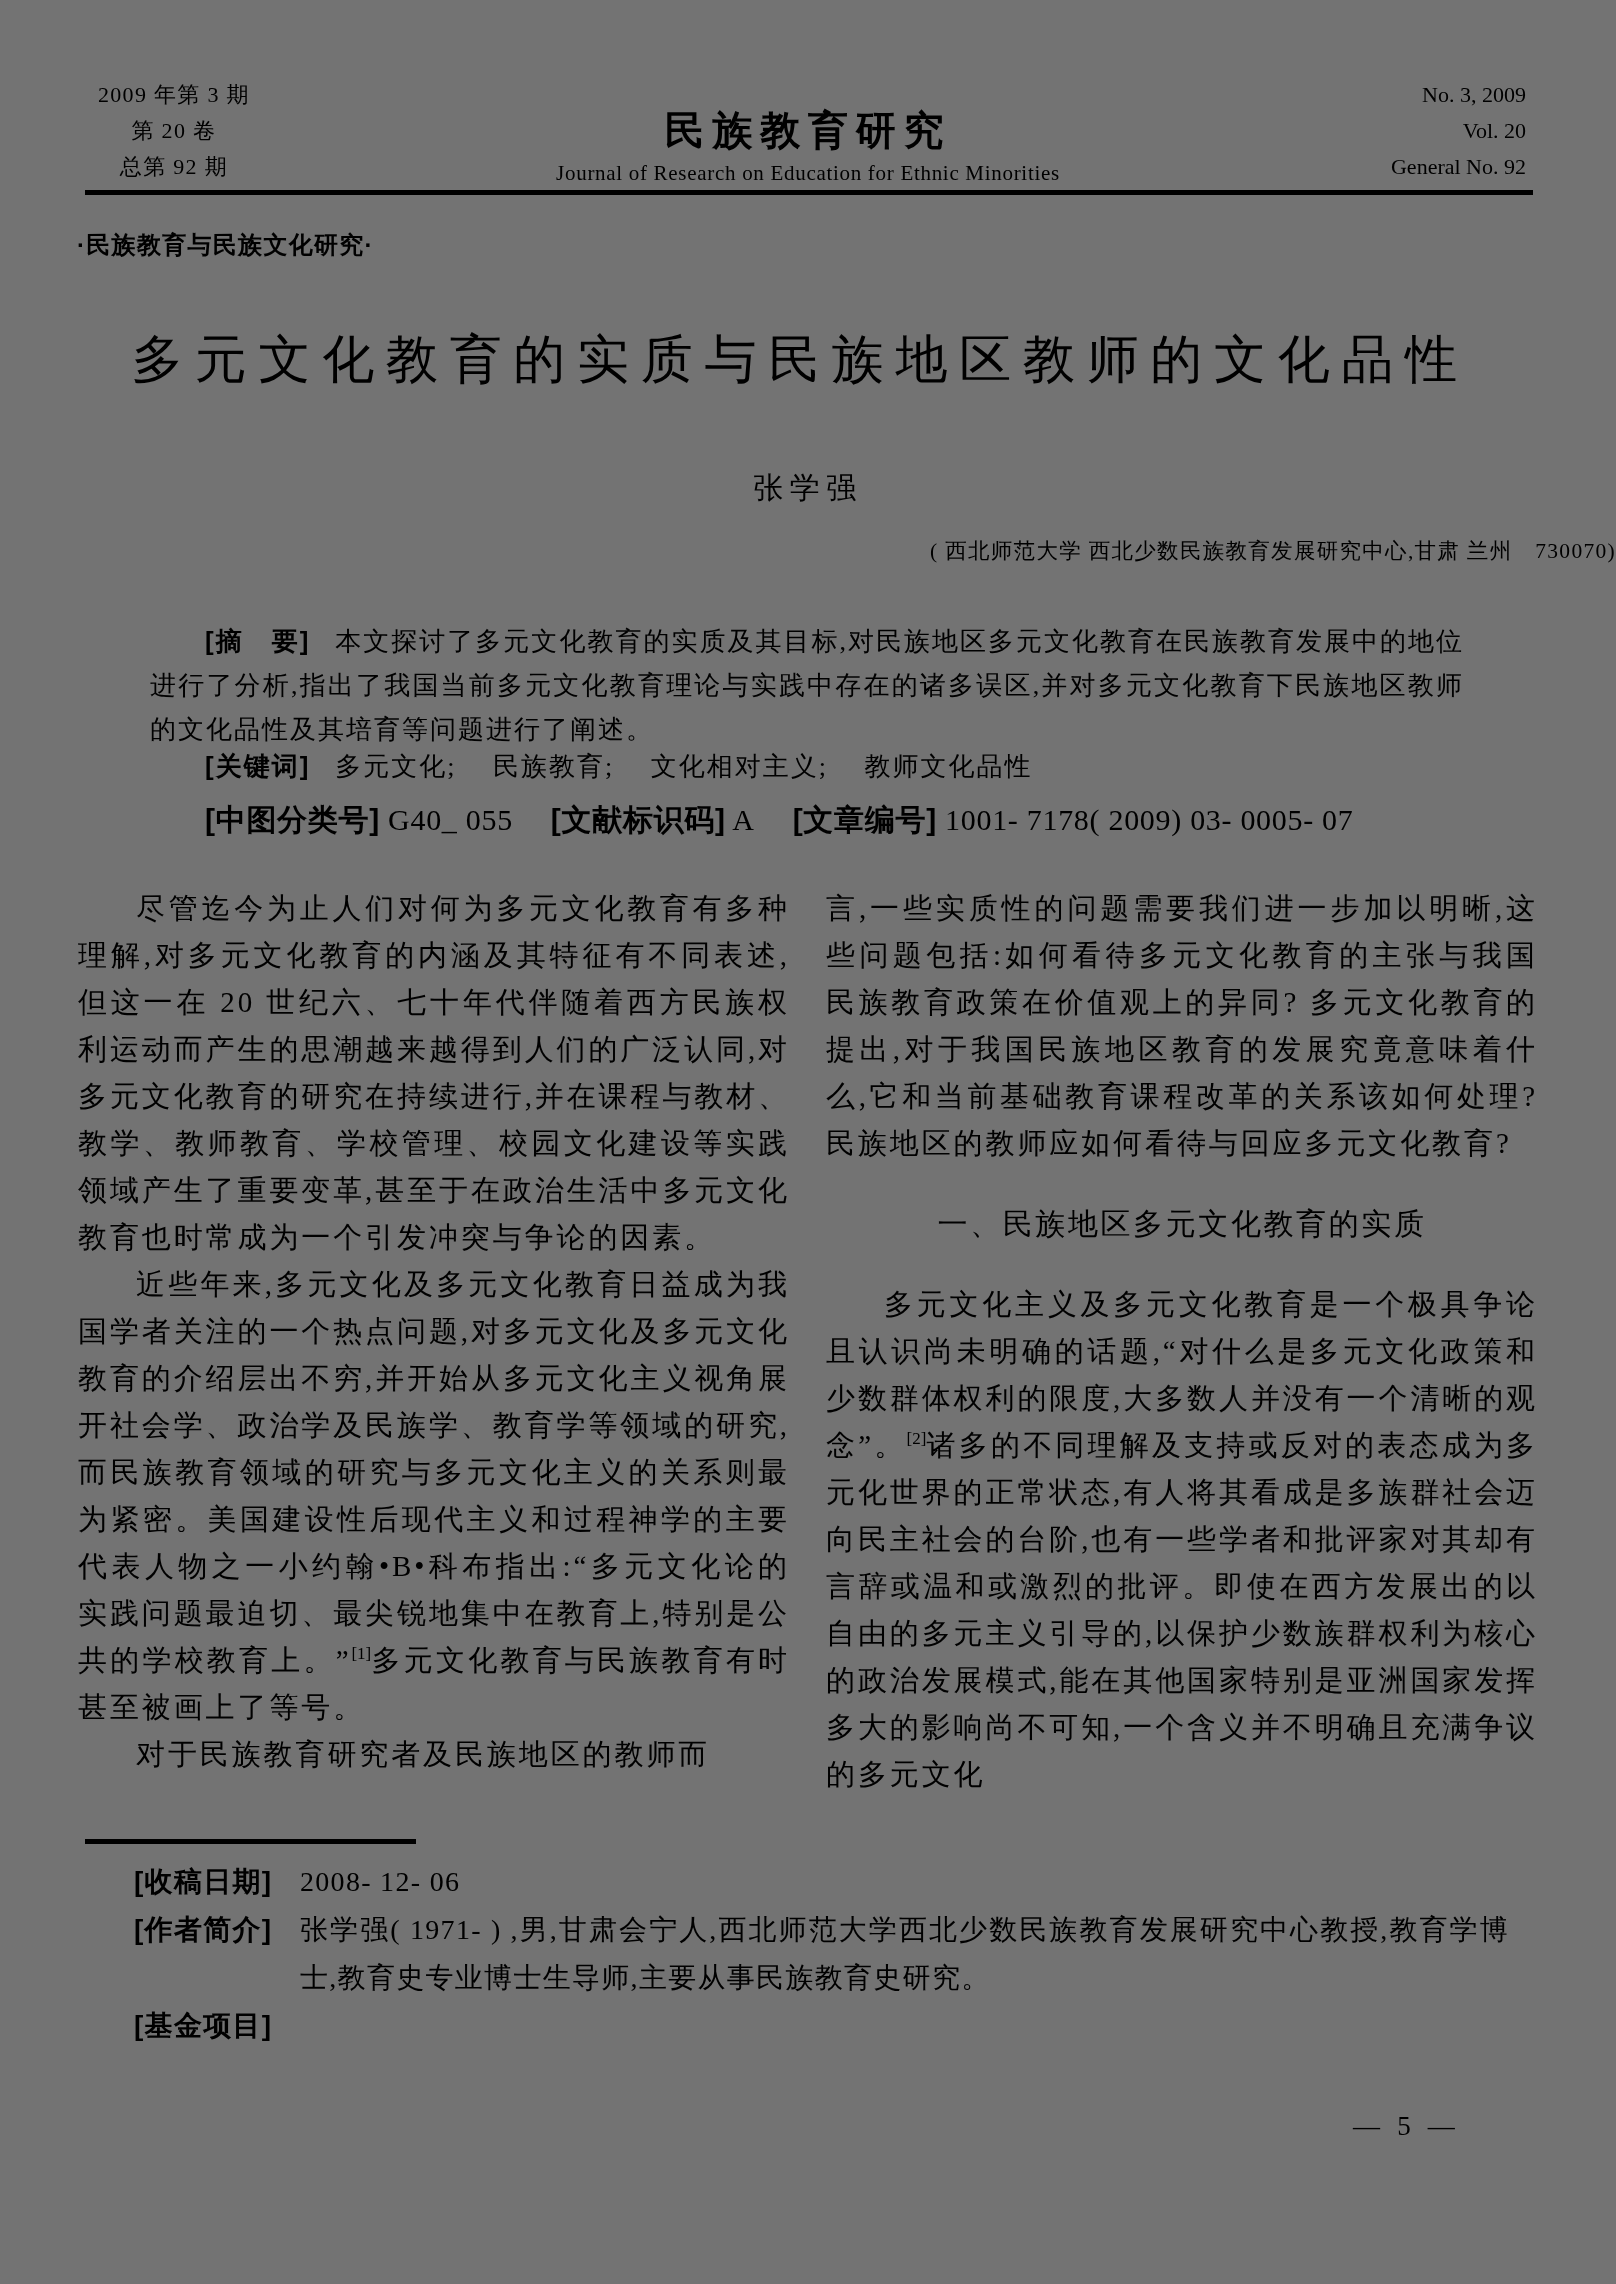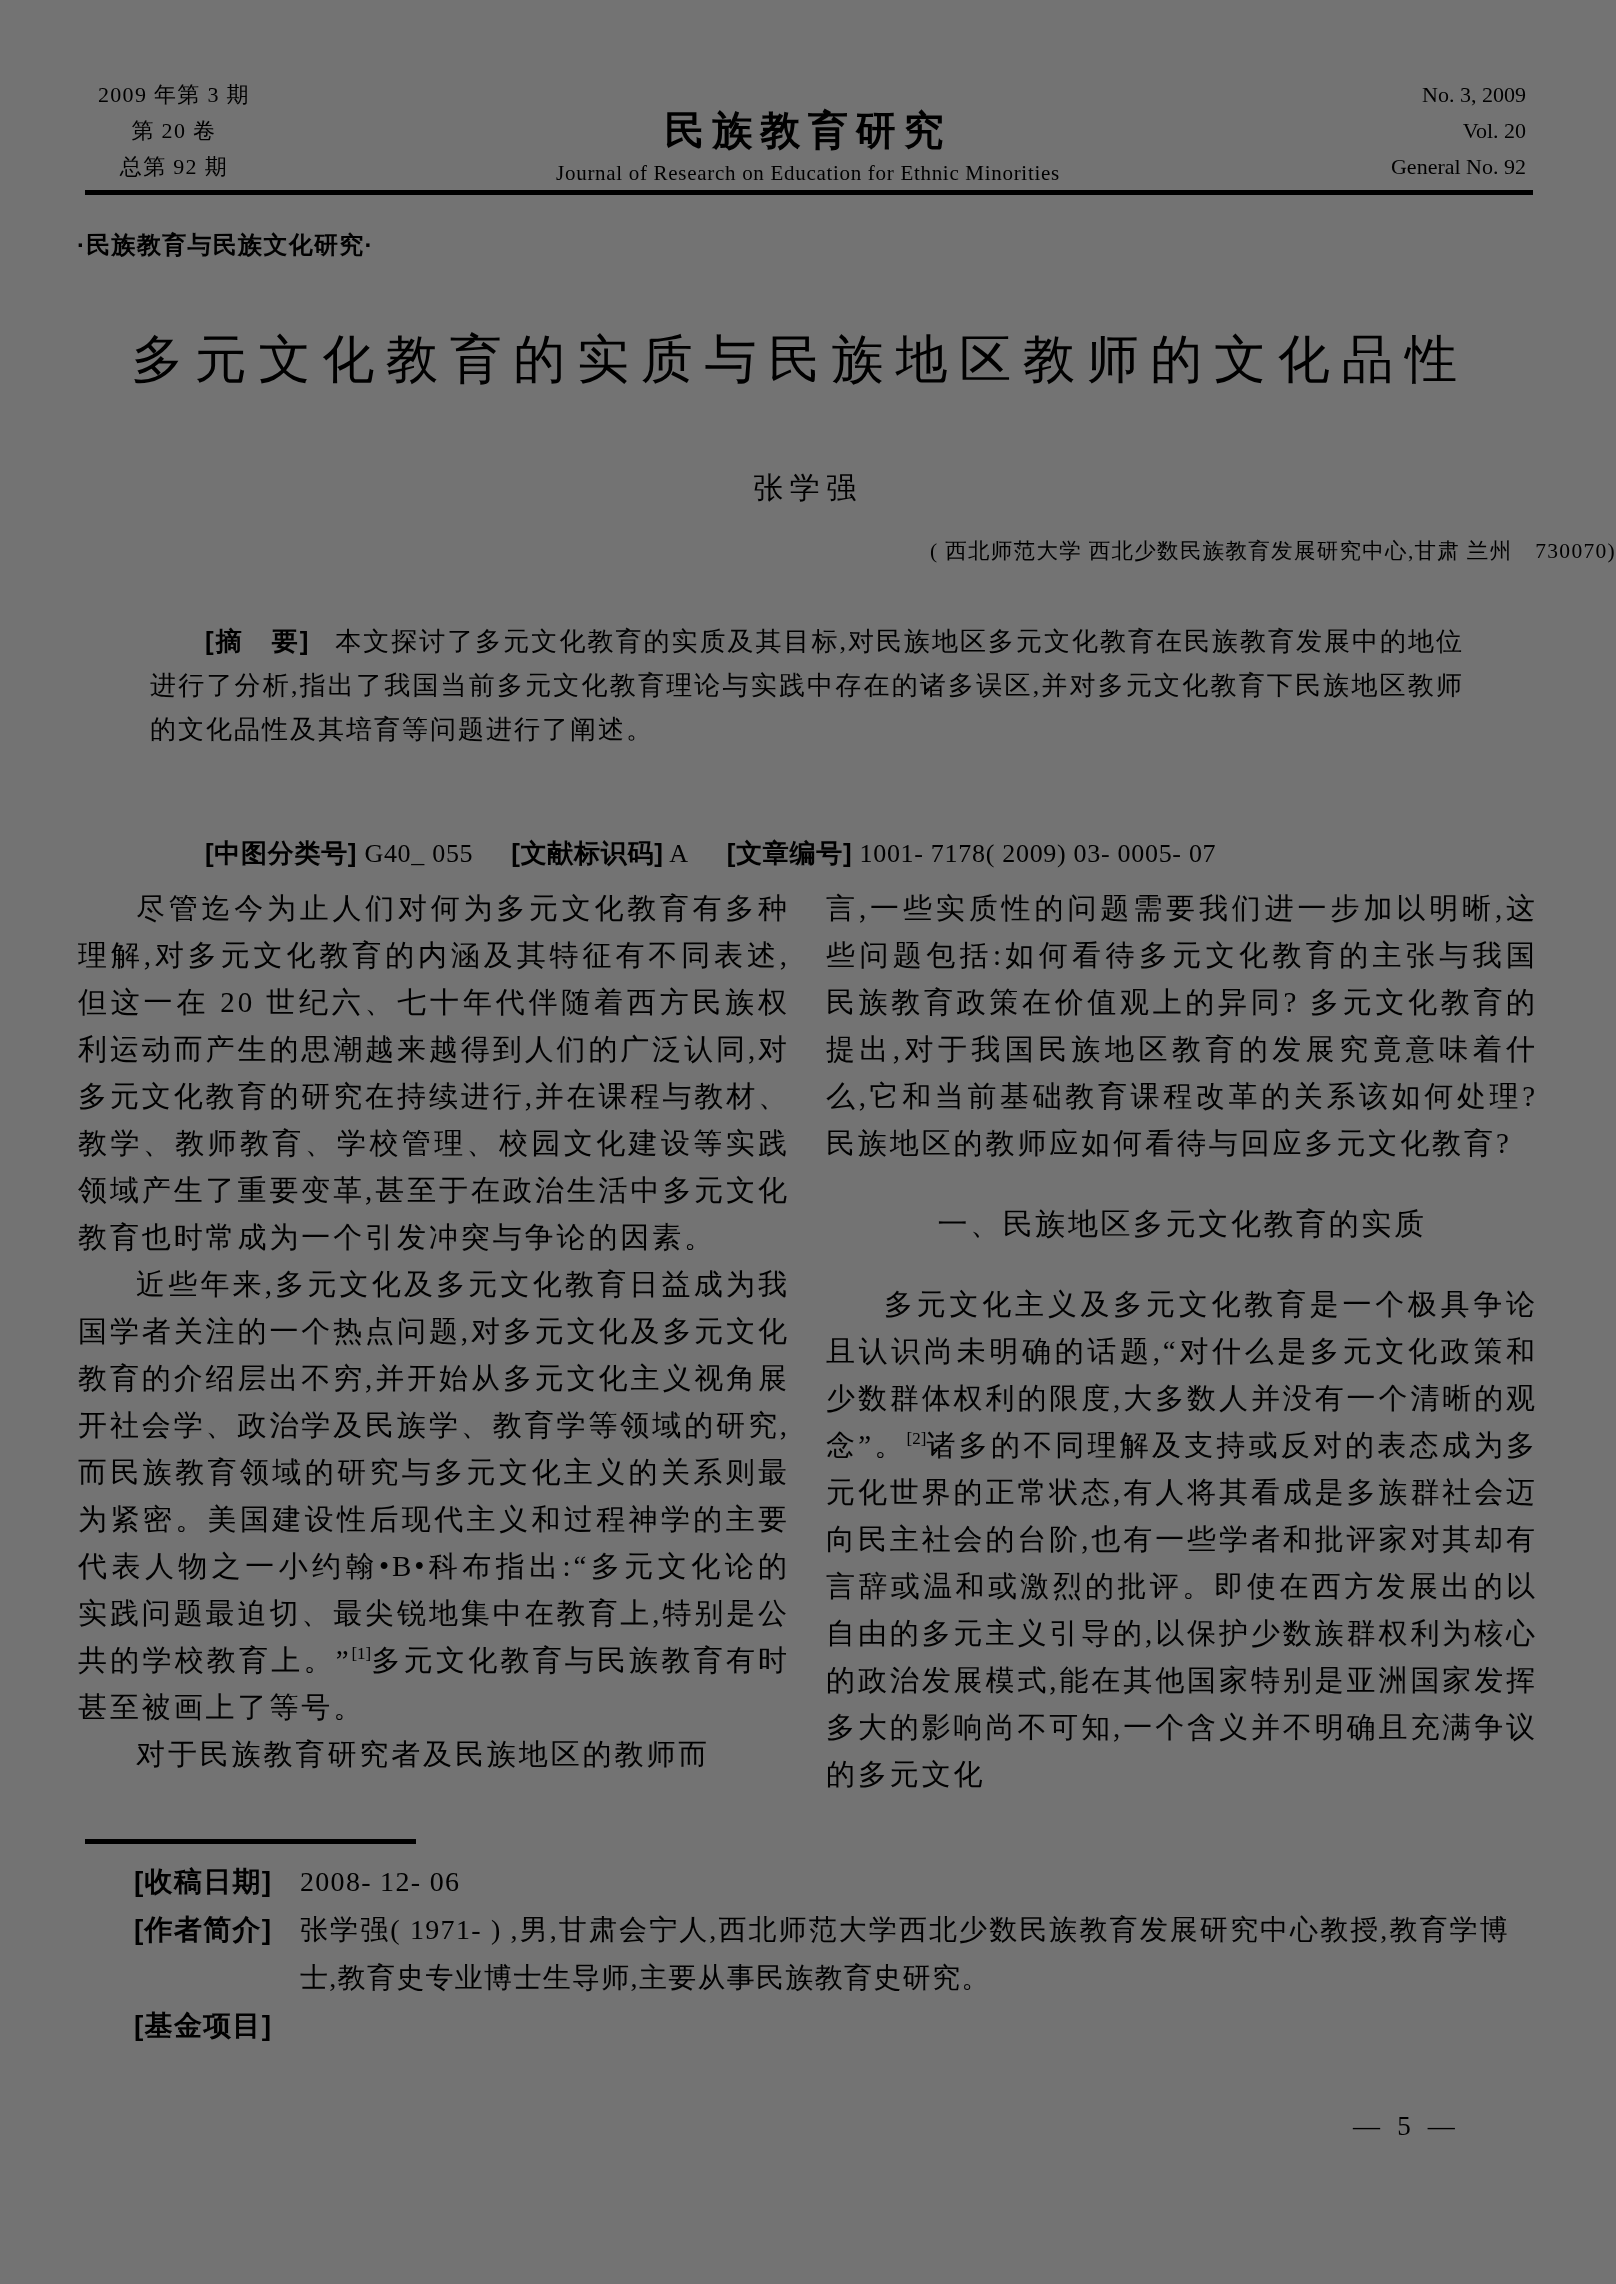--- a/index.html
+++ b/index.html
@@ -32,21 +32,21 @@
   .affiliation{position:absolute;left:0;right:0;top:536px;text-align:right;
     font-size:21.5px;letter-spacing:1.3px;}
 
   
   .abstract{position:absolute;left:150px;width:1314px;top:619px;
     font-size:26px;line-height:44px;letter-spacing:2px;
     text-align:justify;text-indent:55px;}
   .keywords{position:absolute;left:150px;width:1314px;top:749px;
     font-size:26px;letter-spacing:2px;text-indent:55px;}
   .classification{position:absolute;left:150px;width:1314px;top:800px;
-    font-size:26px;letter-spacing:0.7px;text-indent:55px;margin-top:36px;}
+    font-size:30px;letter-spacing:0.7px;text-indent:55px;}
   .lbl{font-family:"Liberation Sans","DejaVu Sans",sans-serif;font-weight:bold;}
   .gap-r{margin-right:25px;}
   .gap-l{margin-left:38px;}
 
   
   .col{position:absolute;top:885px;width:712px;
     font-size:29px;line-height:47px;letter-spacing:2.9px;text-align:justify;}
   .col-left{left:78px;}
   .col-right{left:826px;}
   .col p{margin:0;text-indent:2em;}
@@ -91,20 +91,21 @@
   <div class="hdr-rule"></div>
 
   <div class="column-header sans">·民族教育与民族文化研究·</div>
 
   <div class="title">多元文化教育的实质与民族地区教师的文化品性</div>
   <div class="author">张学强</div>
   <div class="affiliation">( 西北师范大学 西北少数民族教育发展研究中心,甘肃 兰州　730070)</div>
 
   <div class="abstract"><span class="lbl gap-r">[摘　要]</span><span>本文探讨了多元文化教育的实质及其目标,对民族地区多元文化教育在民族教育发展中的地位进行了分析,指出了我国当前多元文化教育理论与实践中存在的诸多误区,并对多元文化教育下民族地区教师的文化品性及其培育等问题进行了阐述。</span></div>
 
+  <div class="keywords"><span class="lbl gap-r">[关键词]</span><span>多元文化;　 民族教育;　 文化相对主义;　 教师文化品性</span></div>
 
   <div class="classification"><span class="lbl">[中图分类号]</span>
     <span>G40_ 055</span><span class="lbl gap-l">[文献标识码]</span>
     <span>A</span><span class="lbl gap-l">[文章编号]</span>
     <span>1001- 7178( 2009) 03- 0005- 07</span></div>
 
   <div class="col col-left">
     <p>尽管迄今为止人们对何为多元文化教育有多种理解,对多元文化教育的内涵及其特征有不同表述,但这一在 20 世纪六、七十年代伴随着西方民族权利运动而产生的思潮越来越得到人们的广泛认同,对多元文化教育的研究在持续进行,并在课程与教材、教学、教师教育、学校管理、校园文化建设等实践领域产生了重要变革,甚至于在政治生活中多元文化教育也时常成为一个引发冲突与争论的因素。</p>
     <p><span>近些年来,多元文化及多元文化教育日益成为我国学者关注的一个热点问题,对多元文化及多元文化教育的介绍层出不穷,并开始从多元文化主义视角展开社会学、政治学及民族学、教育学等领域的研究,而民族教育领域的研究与多元文化主义的关系则最为紧密。美国建设性后现代主义和过程神学的主要代表人物之一小约翰•B•科布指出:“多元文化论的实践问题最迫切、最尖锐地集中在教育上,特别是公共的学校教育上。”</span><sup>[1]</sup><span>多元文化教育与民族教育有时甚至被画上了等号。</span></p>
     <p>对于民族教育研究者及民族地区的教师而</p>

